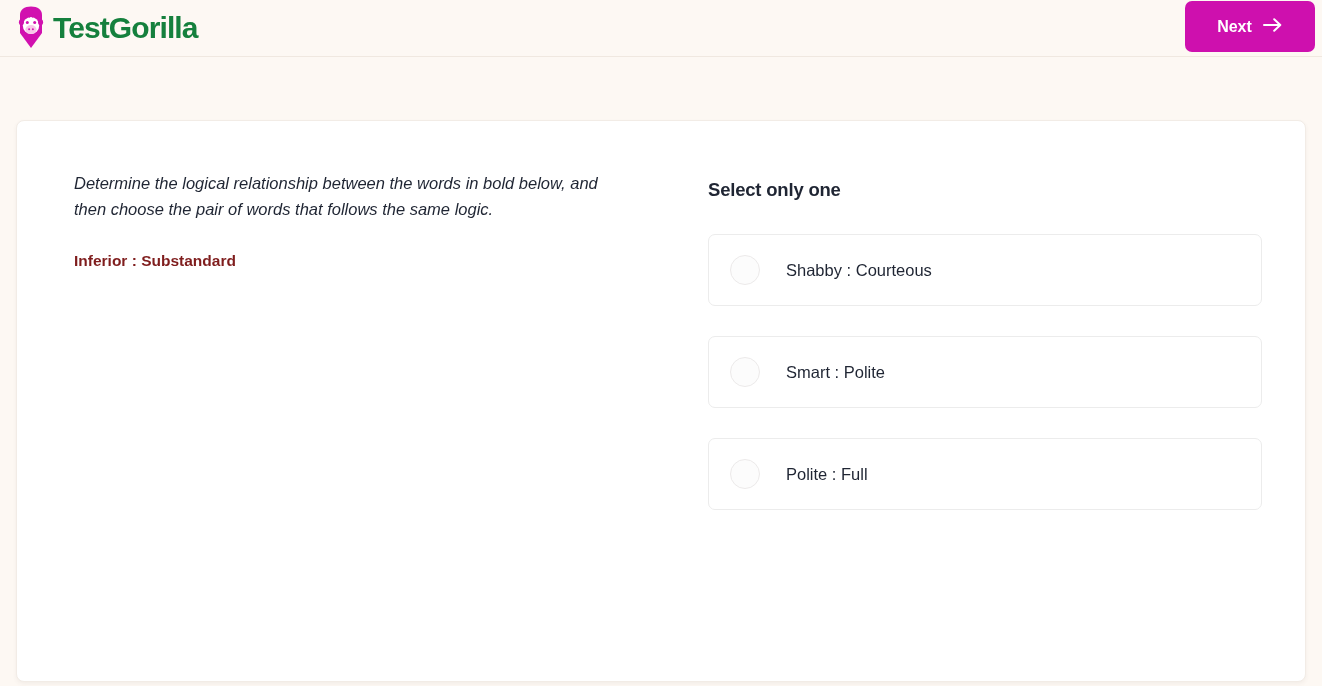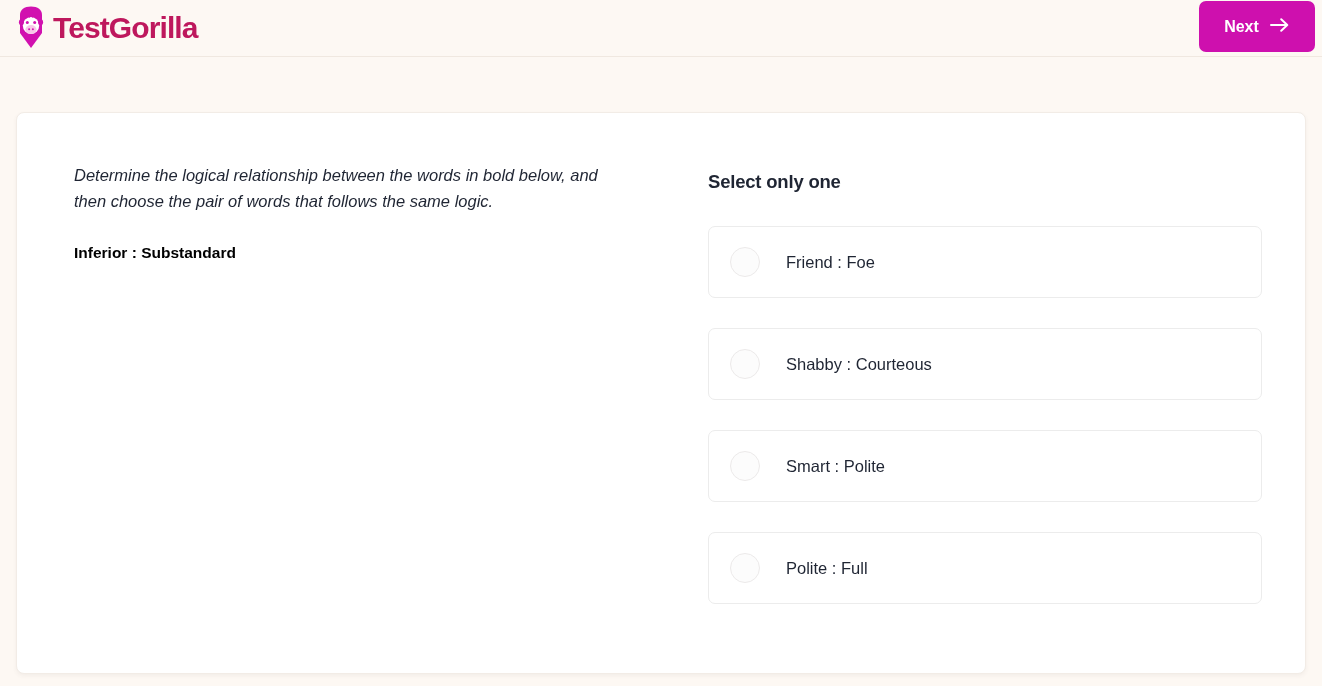--- a/index.html
+++ b/index.html
@@ -31,51 +31,51 @@
     margin-left: 16px;
   }
   .brand-mark {
     width: 30px;
     height: 44px;
     display: block;
   }
   .brand-name {
     font-size: 30px;
     font-weight: bold;
-    color: #be185d;
+    color: #15803d;
     letter-spacing: -0.9px;
     line-height: 1;
     white-space: nowrap;
   }
   .next-button {
     position: absolute;
     top: 1px;
     right: 7px;
-    width: 116px;
+    width: 130px;
     height: 51px;
     background: #ce10ae;
     border: none;
     border-radius: 7px;
     color: #ffffff;
     font-family: "Liberation Sans", sans-serif;
     font-size: 16px;
     font-weight: bold;
     display: flex;
     align-items: center;
     justify-content: center;
     gap: 11px;
     cursor: pointer;
   }
   .next-arrow { display: block; }
 
   
   .card {
     position: absolute;
     left: 16px;
-    top: 112px;
+    top: 120px;
     width: 1290px;
     height: 562px;
     background: #ffffff;
     border: 1px solid #f2ece6;
     border-radius: 8px;
     box-shadow: 0 2px 4px rgba(90, 70, 60, 0.06);
     display: flex;
   }
   .col-left {
     width: 640px;
@@ -90,21 +90,21 @@
     font-size: 16.5px;
     font-style: italic;
     line-height: 1.55;
     color: #1f2533;
     margin: 0;
     max-width: 555px;
   }
   .pair {
     font-size: 15.5px;
     font-weight: bold;
-    color: #000000;
+    color: #7f1d1d;
     margin: 30px 0 0 0;
   }
 
   .select-title {
     font-size: 18.5px;
     font-weight: bold;
     color: #1f2533;
     margin: 0 0 33px 0;
     letter-spacing: -0.2px;
   }
@@ -177,24 +177,20 @@
   <div class="col-left">
     <p class="prompt">Determine the logical relationship between the words in bold below, and then choose the pair of words that follows the same logic.</p>
     <p class="pair">Inferior : Substandard</p>
   </div>
 
   <div class="col-right">
     <div class="select-title">Select only one</div>
 
     <div class="options">
 
-      <div class="option">
-        <span class="radio"></span>
-        <span class="option-label">Friend : Foe</span>
-      </div>
 
       <div class="option">
         <span class="radio"></span>
         <span class="option-label">Shabby : Courteous</span>
       </div>
 
       <div class="option">
         <span class="radio"></span>
         <span class="option-label">Smart : Polite</span>
       </div>

